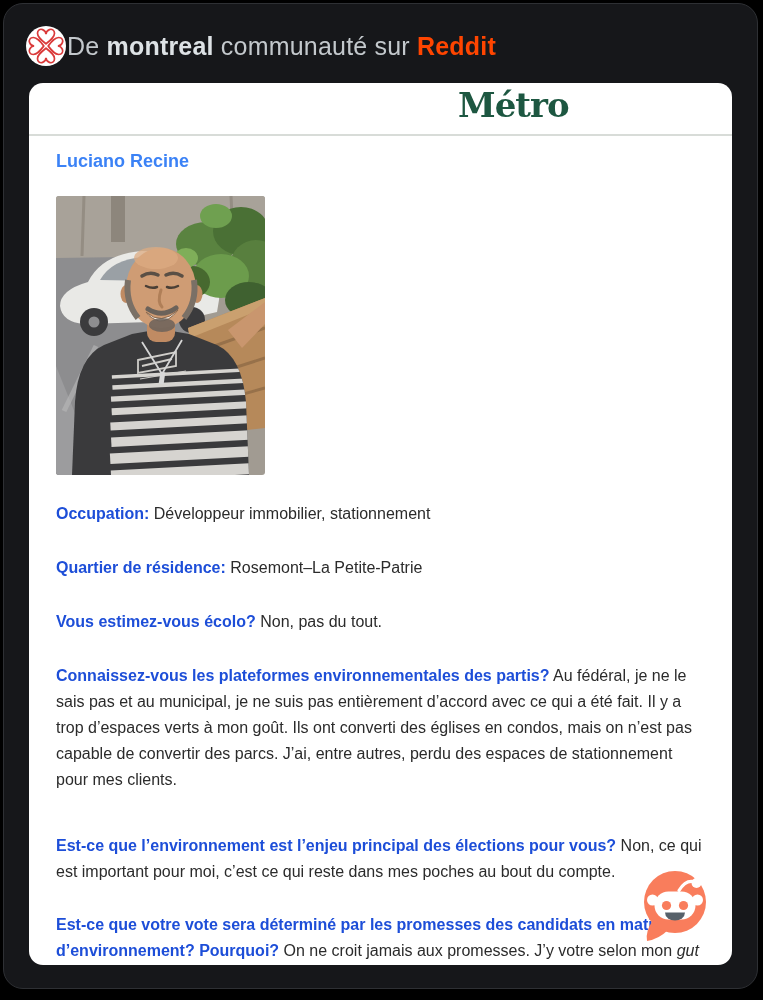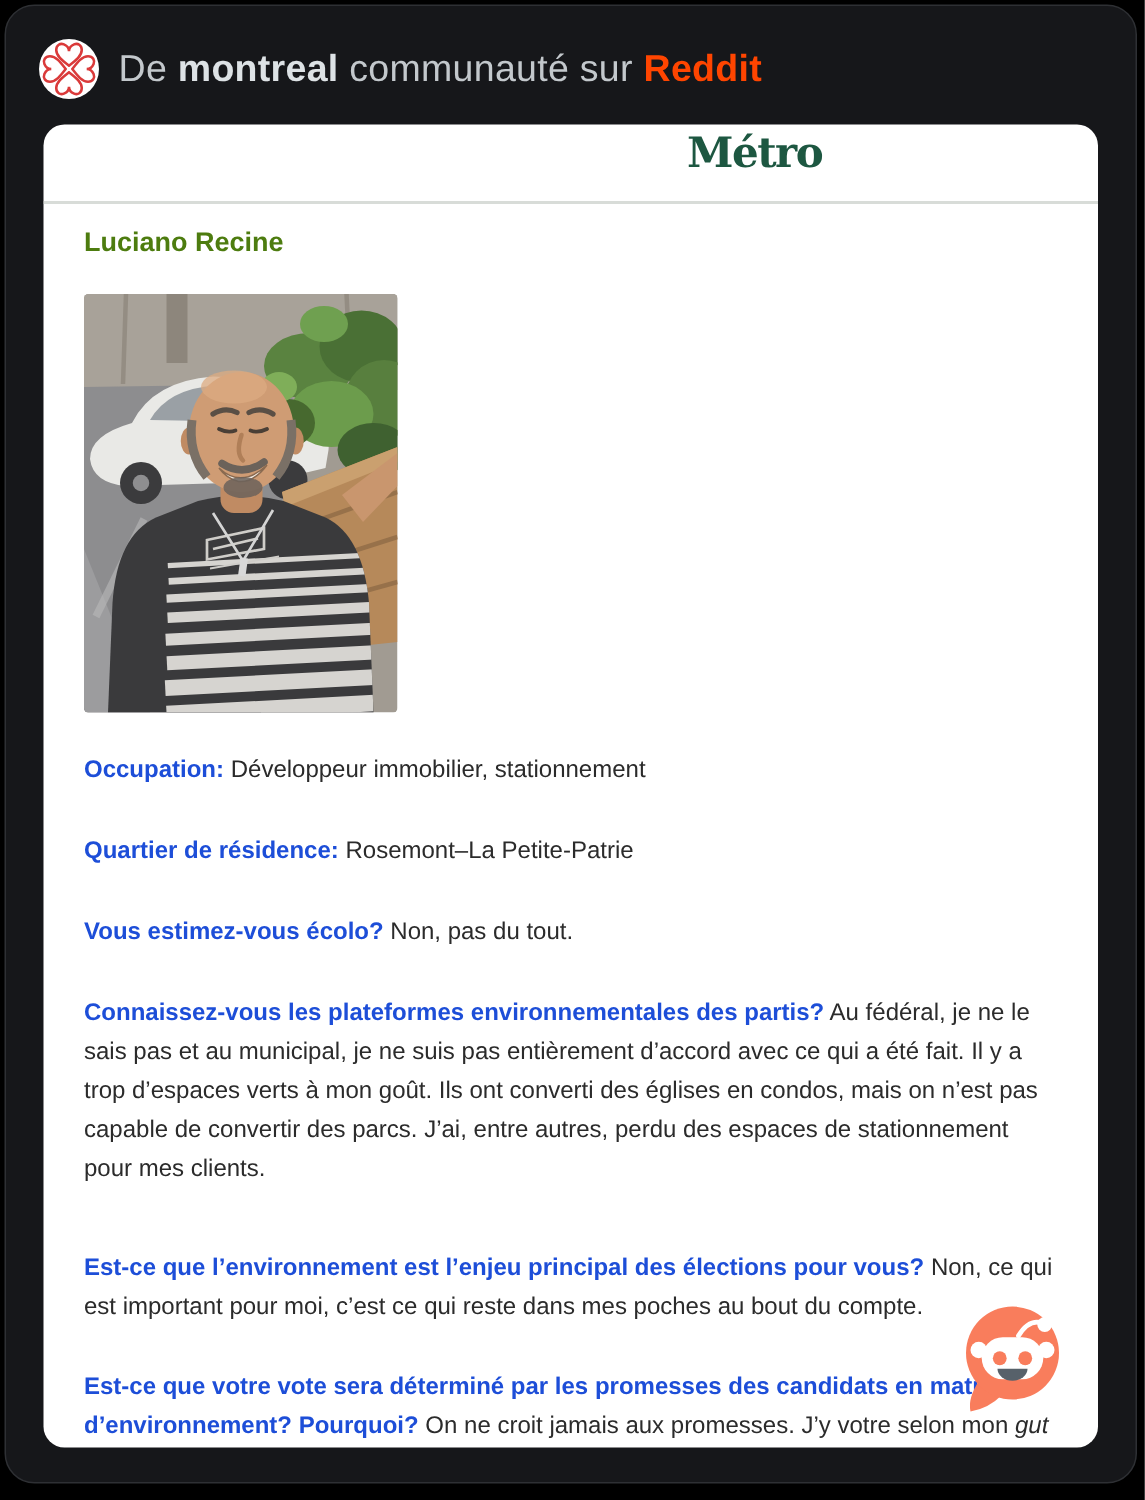--- a/index.html
+++ b/index.html
@@ -1,32 +1,32 @@
 <!DOCTYPE html>
 <html><head>
 <meta charset="utf-8">
 <style>
   html,body{margin:0;padding:0;background:#000;width:763px;height:1000px;overflow:hidden;
     font-family:"Liberation Sans",sans-serif;-webkit-font-smoothing:antialiased;}
   .frame{position:absolute;left:3px;top:3px;width:755px;height:986px;background:#16171a;
     border:1px solid #2e3034;border-radius:20px;box-sizing:border-box;}
   
-  .header{display:flex;align-items:center;gap:12px;padding:21px 24px 16px 21px;}
+  .header{display:flex;align-items:center;gap:0;padding:21px 24px 16px 21px;}
   .community-icon{width:42px;height:42px;flex:0 0 42px;}
   .header-text{font-size:25px;color:#c3c8cc;letter-spacing:.2px;white-space:nowrap;}
   .header-text .bold-community{font-weight:700;color:#dde2e5;}
   .header-text .platform{font-weight:700;color:#FF4500;}
   
   .card{position:relative;width:703px;height:882px;margin:0 auto;background:#ffffff;
     border-radius:14px;overflow:hidden;}
   .masthead{position:relative;height:51px;border-bottom:2px solid #d8dcd8;}
   .metro-logo{position:absolute;left:429px;top:2px;font-family:"DejaVu Serif",serif;
-    font-weight:700;font-size:28px;color:#1d5741;letter-spacing:-1px;}
+    font-weight:700;font-size:34px;color:#1d5741;letter-spacing:-1px;}
   .content{padding:0 27px;position:relative;}
-  .author{font-size:18px;line-height:24px;font-weight:700;color:#4d7c0f;margin:13px 0 0 0;}
+  .author{font-size:18px;line-height:24px;font-weight:700;color:#3b82f6;margin:13px 0 0 0;}
   .photo{display:block;margin-top:23px;width:209px;height:279px;border-radius:3px;}
   .qa,.para{font-size:16px;line-height:26px;color:#2b2b2b;}
   .qa{margin-top:0;margin-bottom:28px;}
   .first-qa{margin-top:26px;}
   .para{margin-bottom:27px;max-width:650px;}
   .gap{margin-top:40px;}
   .qa strong,.para strong{color:#1d4ed8;font-weight:700;}
   .snoo{position:absolute;left:610px;top:786px;width:72px;height:78px;z-index:2;}
 </style>
 </head>

